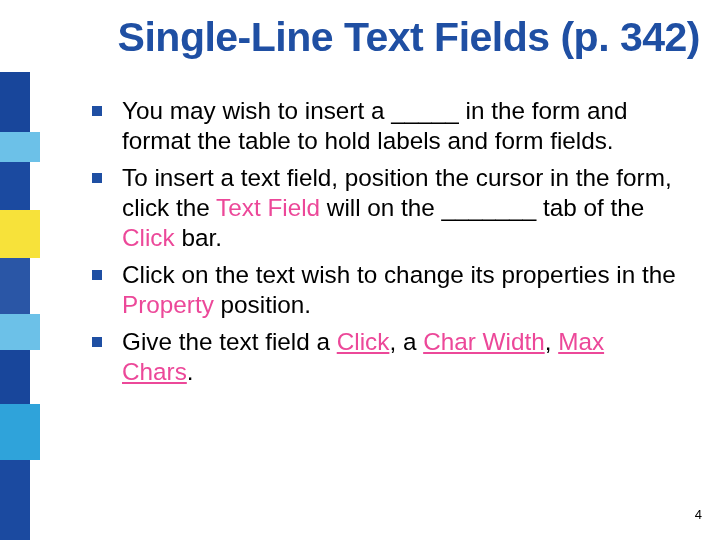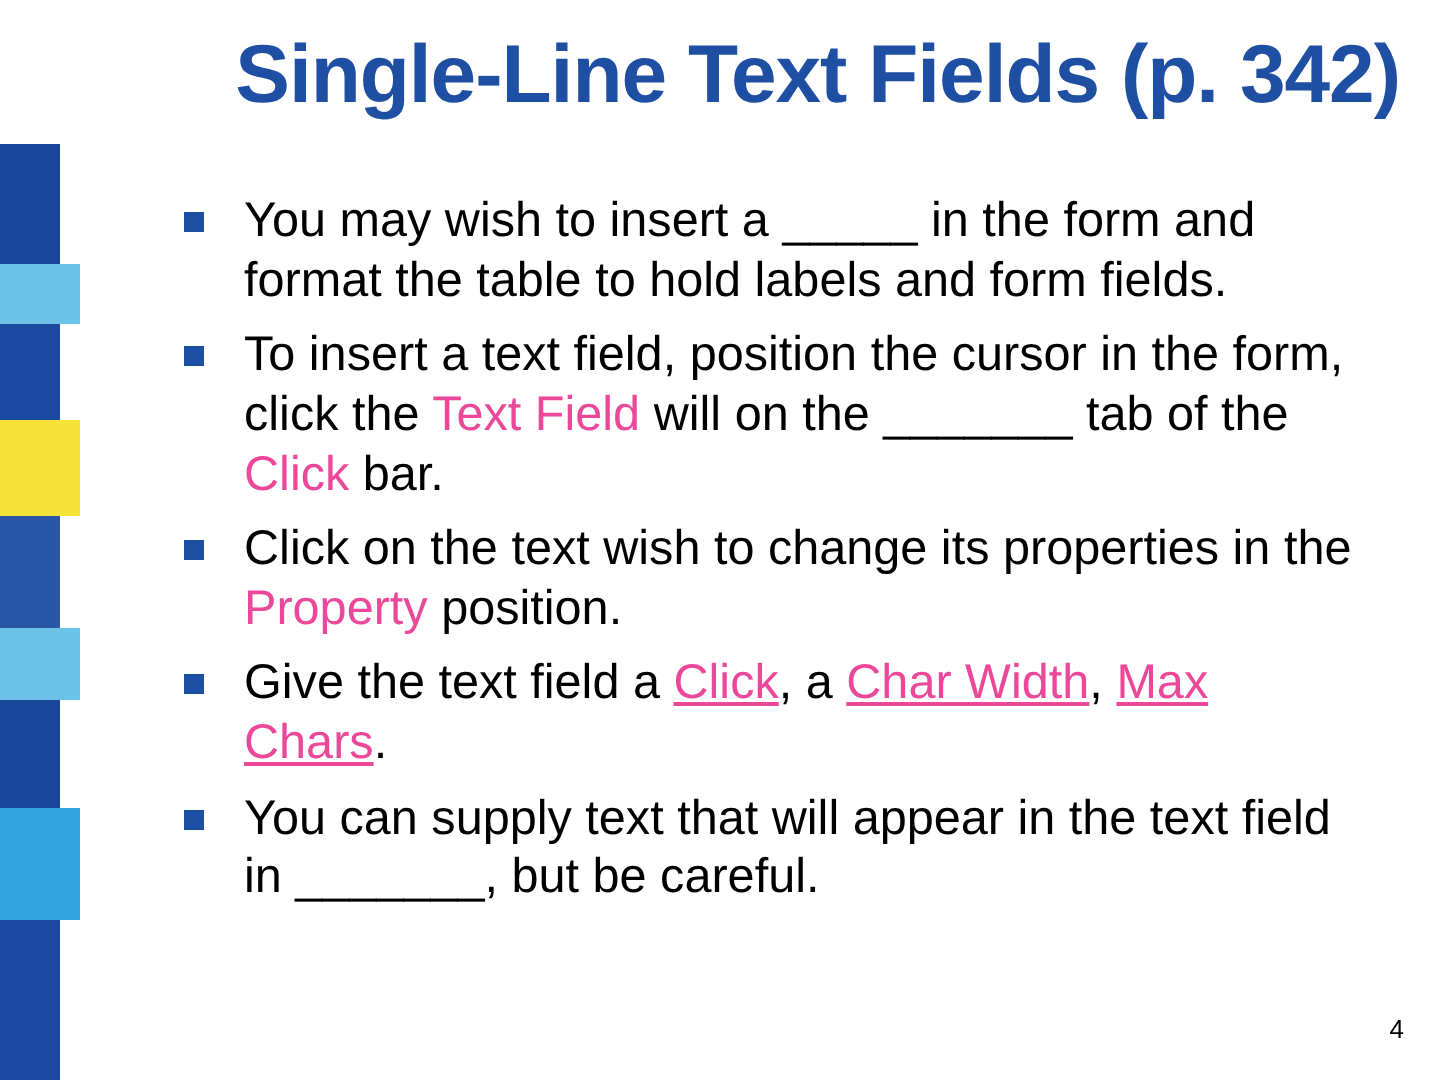--- a/index.html
+++ b/index.html
@@ -110,18 +110,17 @@
   </div>
 
   <div class="title">Single-Line Text Fields (p. 342)</div>
 
   <div class="body">
     <ul class="bullets" id="bullets">
         <li><span>You may wish to insert a _____ in the form and format the table to hold labels and form fields.</span></li>
         <li><span>To insert a text field, position the cursor in the form, click the </span><span class="hl">Text Field</span><span> will on the _______ tab of the </span><span class="hl">Click</span><span> bar.</span></li>
         <li><span>Click on the text wish to change its properties in the </span><span class="hl">Property</span><span> position.</span></li>
         <li><span>Give the text field a </span><span class="hl u">Click</span><span>, a </span><span class="hl u">Char Width</span><span>, </span><span class="hl u">Max Chars</span><span>.</span></li>
-        <li><span>You can supply text that will appear in the text field in _______, but be careful.</span></li>
       </ul>
   </div>
 
   <div class="slidenum">4</div>
 </div>
 
 </body></html>

